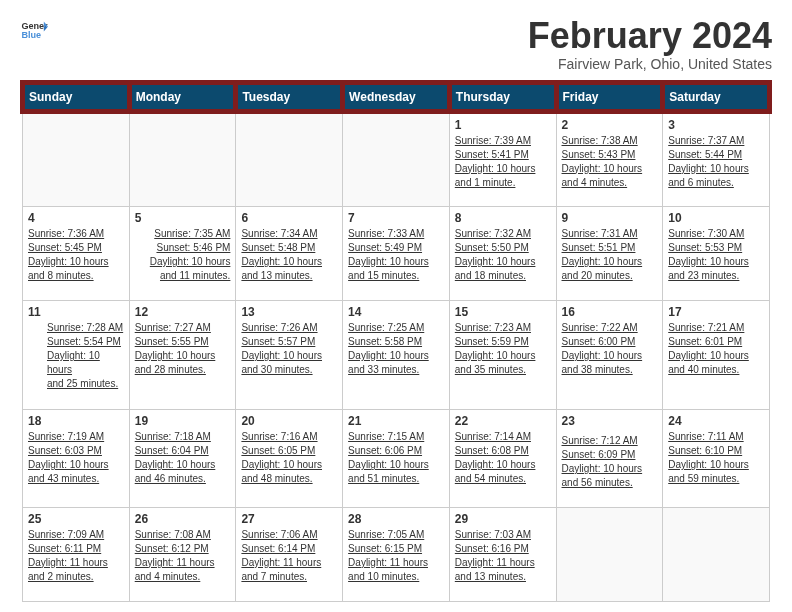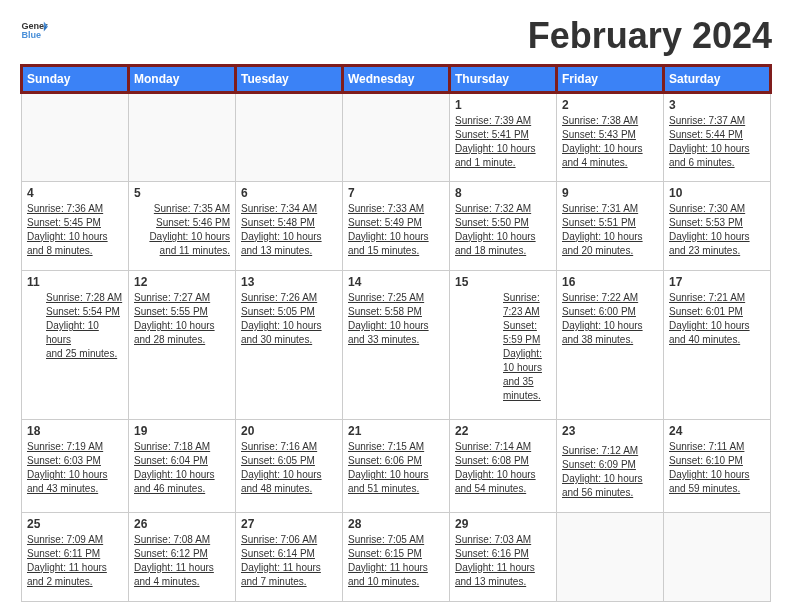--- a/index.html
+++ b/index.html
@@ -47,27 +47,27 @@
       color: #555;
     }
     .calendar {
       flex: 1;
       border: 1px solid #ccc;
       border-collapse: collapse;
       width: 100%;
       table-layout: fixed;
     }
     .calendar th {
-      background-color: #3b82f6;
+      background-color: #0c4a6e;
       color: #fff;
       font-size: 12px;
       font-weight: bold;
       padding: 5px 4px;
       text-align: left;
-      border: 3px solid #7f1d1d;
+      border: 5px solid #7f1d1d;
     }
     .calendar td {
       vertical-align: top;
       border: 1px solid #ccc;
       padding: 4px 5px;
       font-size: 9.5px;
       color: #333;
       height: 82px;
     }
     .calendar td.empty {
@@ -94,20 +94,21 @@
     <div class="logo">
       <svg class="logo-icon" viewBox="0 0 40 40" xmlns="http://www.w3.org/2000/svg">
         <text x="2" y="18" font-size="13" font-weight="bold" fill="#333">General</text>
         <text x="2" y="32" font-size="13" font-weight="bold" fill="#4a90d9">Blue</text>
         <polygon points="34,8 40,15 34,15" fill="#4a90d9"></polygon>
         <polygon points="34,15 40,15 34,22" fill="#2e74c0"></polygon>
       </svg>
     </div>
     <div class="title-block">
       <div class="month-title">February 2024</div>
+      <div class="location">Fairview Park, Ohio, United States</div>
     </div>
   </div>
 
   <table class="calendar">
     <thead>
       <tr>
         <th>Sunday</th>
         <th>Monday</th>
         <th>Tuesday</th>
         <th>Wednesday</th>
@@ -206,34 +207,34 @@
           <td>
             <span class="day-num">12</span>
             <div class="day-info" style="white-space: pre-line;">Sunrise: 7:27 AM
 Sunset: 5:55 PM
 Daylight: 10 hours
 and 28 minutes.</div>
           </td>
           <td>
             <span class="day-num">13</span>
             <div class="day-info" style="white-space: pre-line;">Sunrise: 7:26 AM
-Sunset: 5:05 PM
+Sunset: 5:57 PM
 Daylight: 10 hours
 and 30 minutes.</div>
           </td>
           <td>
             <span class="day-num">14</span>
             <div class="day-info" style="white-space: pre-line;">Sunrise: 7:25 AM
 Sunset: 5:58 PM
 Daylight: 10 hours
 and 33 minutes.</div>
           </td>
           <td>
             <span class="day-num">15</span>
-            <div class="day-info" style="white-space: pre-line; margin-left: 48px;">Sunrise: 7:23 AM
+            <div class="day-info" style="white-space: pre-line;">Sunrise: 7:23 AM
 Sunset: 5:59 PM
 Daylight: 10 hours
 and 35 minutes.</div>
           </td>
           <td>
             <span class="day-num">16</span>
             <div class="day-info" style="white-space: pre-line;">Sunrise: 7:22 AM
 Sunset: 6:00 PM
 Daylight: 10 hours
 and 38 minutes.</div>

